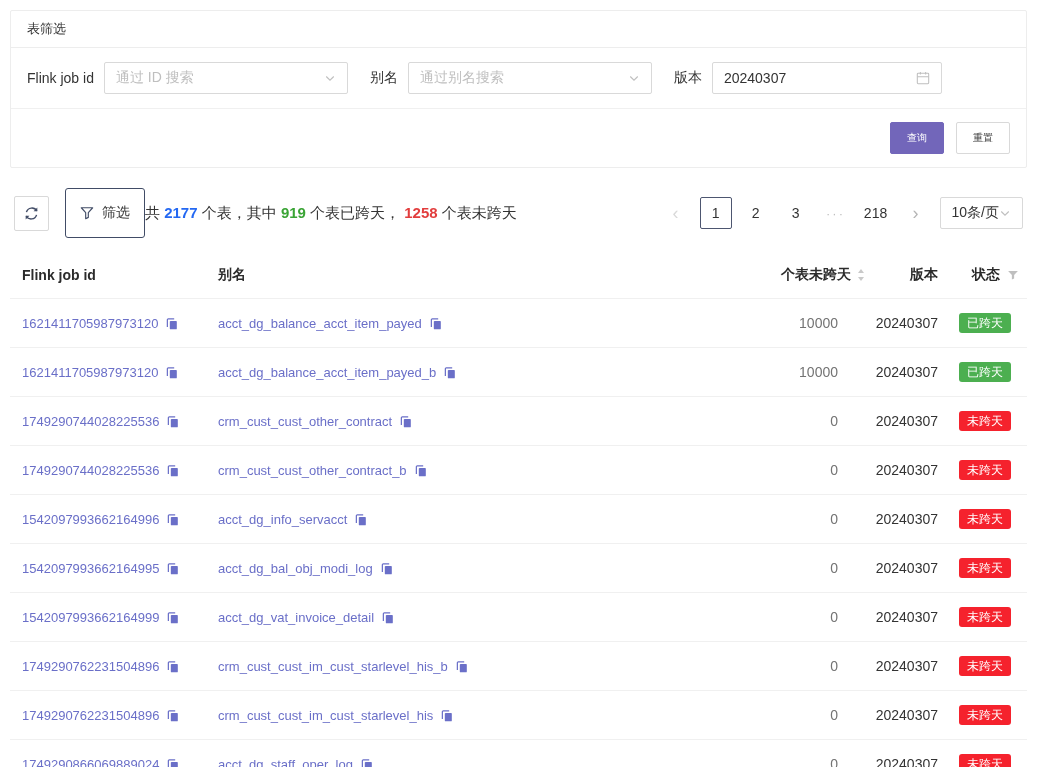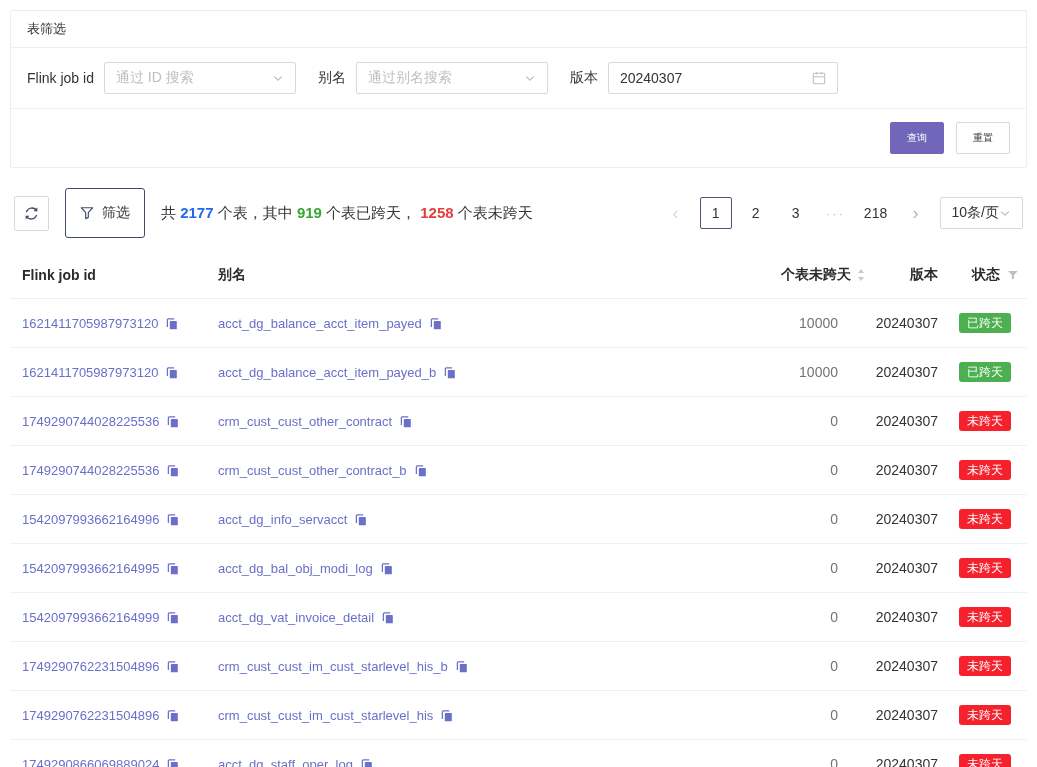--- a/index.html
+++ b/index.html
@@ -12,21 +12,21 @@
   .page { padding: 10px; }
 
   
   .filter-card { border: 1px solid #ededed; border-radius: 2px; background: #fff; }
   .card-header { padding: 9px 16px; font-size: 13px; color: #333; border-bottom: 1px solid #ededed; }
   .filter-row { display: flex; align-items: center; padding: 14px 16px; border-bottom: 1px solid #f0f0f0; }
   .field { display: flex; align-items: center; }
   .field + .field { margin-left: 22px; }
   .field label { margin-right: 10px; font-size: 14px; color: #333; white-space: nowrap; }
   .control {
-    width: 192px; height: 32px; border: 1px solid #d9d9d9; border-radius: 2px;
+    width: 244px; height: 32px; border: 1px solid #d9d9d9; border-radius: 2px;
     display: flex; align-items: center; justify-content: space-between;
     padding: 0 11px; background: #fff; cursor: pointer;
   }
   .control.date { width: 230px; }
   .placeholder { color: #bfbfbf; font-size: 14px; white-space: nowrap; overflow: hidden; }
   .value-text { color: #333; font-size: 14px; }
   .ctrl-icon { display: inline-flex; color: #bfbfbf; flex: none; margin-left: 8px; }
 
   .actions-row { display: flex; justify-content: flex-end; gap: 12px; padding: 13px 16px; }
   .btn {
@@ -43,21 +43,21 @@
     width: 35px; height: 35px; border: 1px solid #d9d9d9; border-radius: 2px; background: #fff;
     display: flex; align-items: center; justify-content: center; cursor: pointer; color: #414c66;
   }
   .filter-btn {
     margin-left: 16px; height: 50px; padding: 0 14px;
     border: 1px solid #414c66; border-radius: 3px; background: #fff;
     display: flex; align-items: center; gap: 8px; font-size: 14px; color: #333;
     cursor: pointer; font-family: inherit;
   }
   .filter-btn .f-icon { display: inline-flex; color: #414c66; }
-  .summary { margin-left: 16px; font-size: 15px; color: #333; white-space: nowrap; }
+  .summary { font-size: 15px; color: #333; white-space: nowrap; }
   .c-blue  { color: var(--blue,  #2468f2); font-weight: 700; }
   .c-green { color: var(--green, #3aa435); font-weight: 700; }
   .c-red   { color: var(--red,   #e23d3d); font-weight: 700; }
 
   
   .pager { display: flex; align-items: center; gap: 8px; }
   .page-btn {
     min-width: 32px; height: 32px; padding: 0 4px;
     display: flex; align-items: center; justify-content: center;
     font-size: 14px; border-radius: 2px; cursor: pointer; user-select: none; background: #fff;

